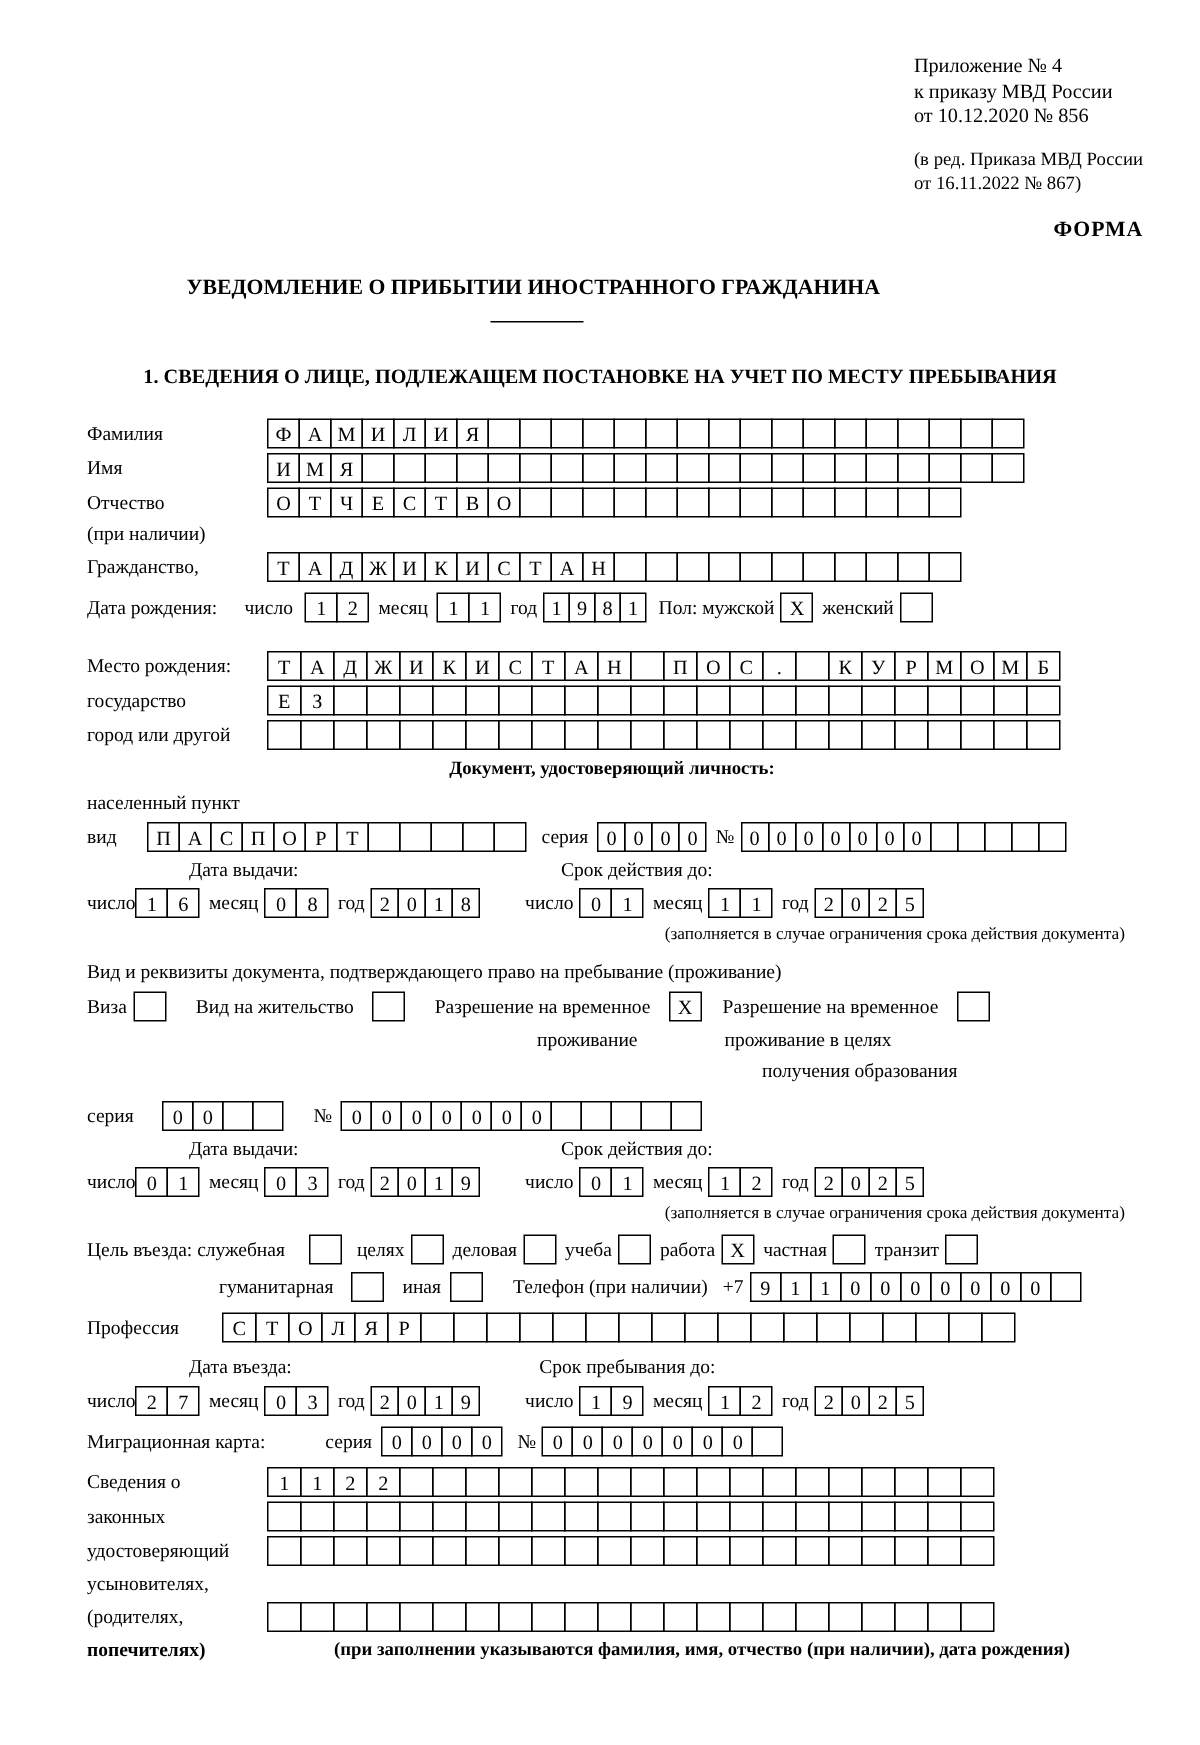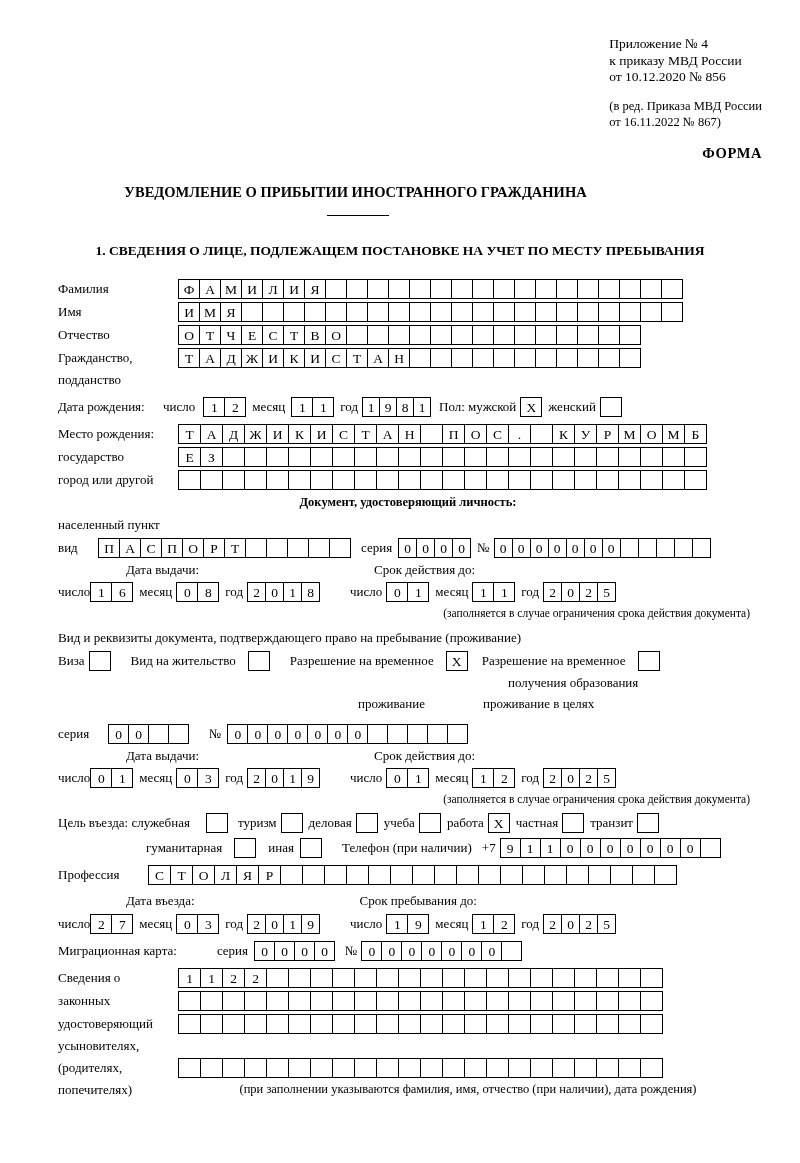--- a/index.html
+++ b/index.html
@@ -243,20 +243,23 @@
           <div class="bx"></div>
           <div class="bx"></div>
           <div class="bx"></div>
           <div class="bx"></div>
           <div class="bx"></div>
           <div class="bx"></div>
           <div class="bx"></div>
           <div class="bx"></div>
           <div class="bx"></div>
         </div>
+    </div>
+    <div class="row" style="min-height:18px;">
+      <div class="lbl-col">(при наличии)</div>
     </div>
 
     <div class="row">
       <div class="lbl-col">Гражданство,</div>
       <div class="boxes" id="cells-citizenship">
           <div class="bx first">Т</div>
           <div class="bx">А</div>
           <div class="bx">Д</div>
           <div class="bx">Ж</div>
           <div class="bx">И</div>
@@ -272,23 +275,20 @@
           <div class="bx"></div>
           <div class="bx"></div>
           <div class="bx"></div>
           <div class="bx"></div>
           <div class="bx"></div>
           <div class="bx"></div>
           <div class="bx"></div>
           <div class="bx"></div>
         </div>
     </div>
-    <div class="row" style="min-height:20px;">
-      <div class="lbl-col">подданство</div>
-    </div>
 
     <div class="row" style="margin-top:6px;">
       <div class="label" style="width:105px;">Дата рождения:</div>
       <div class="label">число</div>
       <div class="gap8"></div>
       <div class="boxes" id="cells-birthday">
           <div class="bx first">1</div>
           <div class="bx">2</div>
         </div>
       <div class="gap6"></div>
@@ -310,21 +310,21 @@
       <div class="gap8"></div>
       <div class="label">Пол: мужской</div>
       <div class="gap4"></div>
       <div class="chk">Х</div>
       <div class="gap6"></div>
       <div class="label">женский</div>
       <div class="gap4"></div>
       <div class="chk"></div>
     </div>
 
-    <div class="row" style="margin-top:6px;">
+    <div class="row" style="margin-top:18px;">
       <div class="lbl-col">Место рождения:</div>
       <div class="boxes" id="cells-birthplace1">
           <div class="bx first" style="width: 23px;">Т</div>
           <div class="bx" style="width: 23px;">А</div>
           <div class="bx" style="width: 23px;">Д</div>
           <div class="bx" style="width: 23px;">Ж</div>
           <div class="bx" style="width: 23px;">И</div>
           <div class="bx" style="width: 23px;">К</div>
           <div class="bx" style="width: 23px;">И</div>
           <div class="bx" style="width: 23px;">С</div>
@@ -529,28 +529,28 @@
       <div class="label">Разрешение на временное</div>
       <div class="gap8"></div>
       <div class="chk">Х</div>
       <div class="gap10"></div>
       <div class="label">Разрешение на временное</div>
       <div class="gap8"></div>
       <div class="chk"></div>
     </div>
 
     <div class="row" style="min-height:19px;">
-      <div style="width:450px;"></div>
-      <div class="label">получения образования</div>
-    </div>
-    <div class="row" style="min-height:19px;">
       <div style="width:300px;"></div>
       <div class="label">проживание</div>
       <div style="width:58px;"></div>
       <div class="label">проживание в целях</div>
+    </div>
+    <div class="row" style="min-height:19px;">
+      <div style="width:450px;"></div>
+      <div class="label">получения образования</div>
     </div>
 
     <div class="row" style="margin-top:10px;">
       <div class="label" style="width:50px;">серия</div>
       <div class="boxes" id="cells-permitseries">
           <div class="bx first" style="width: 21px;">0</div>
           <div class="bx" style="width: 21px;">0</div>
           <div class="bx" style="width: 21px;"></div>
           <div class="bx" style="width: 21px;"></div>
         </div>
@@ -629,21 +629,21 @@
 
     <div class="row" style="min-height:18px; justify-content:flex-end;">
       <div class="note" style="margin-right:8px;">(заполняется в случае ограничения срока действия документа)</div>
     </div>
 
     <div class="row" style="margin-top:4px;">
       <div class="label">Цель въезда: служебная</div>
       <div class="gap16"></div>
       <div class="chk"></div>
       <div class="gap10"></div>
-      <div class="label">туризм</div>
+      <div class="label">целях</div>
       <div class="gap4"></div>
       <div class="chk"></div>
       <div class="gap6"></div>
       <div class="label">деловая</div>
       <div class="gap4"></div>
       <div class="chk"></div>
       <div class="gap6"></div>
       <div class="label">учеба</div>
       <div class="gap4"></div>
       <div class="chk"></div>
@@ -904,19 +904,19 @@
           <div class="bx" style="width: 23px;"></div>
           <div class="bx" style="width: 23px;"></div>
           <div class="bx" style="width: 23px;"></div>
           <div class="bx" style="width: 23px;"></div>
           <div class="bx" style="width: 23px;"></div>
           <div class="bx" style="width: 23px;"></div>
           <div class="bx" style="width: 23px;"></div>
           <div class="bx" style="width: 23px;"></div>
         </div>
     </div>
-    <div class="row" style="min-height:19px;">
+    <div class="row" style="min-height:19px;font-weight:bold;">
       <div class="lbl-col" style="width:120px;">попечителях)</div>
       <div class="note" style="flex:1; text-align:center; font-size:12.5px;">(при заполнении указываются фамилия, имя, отчество (при наличии), дата рождения)</div>
     </div>
 
   </div>
 </div>
 
 </body></html>

